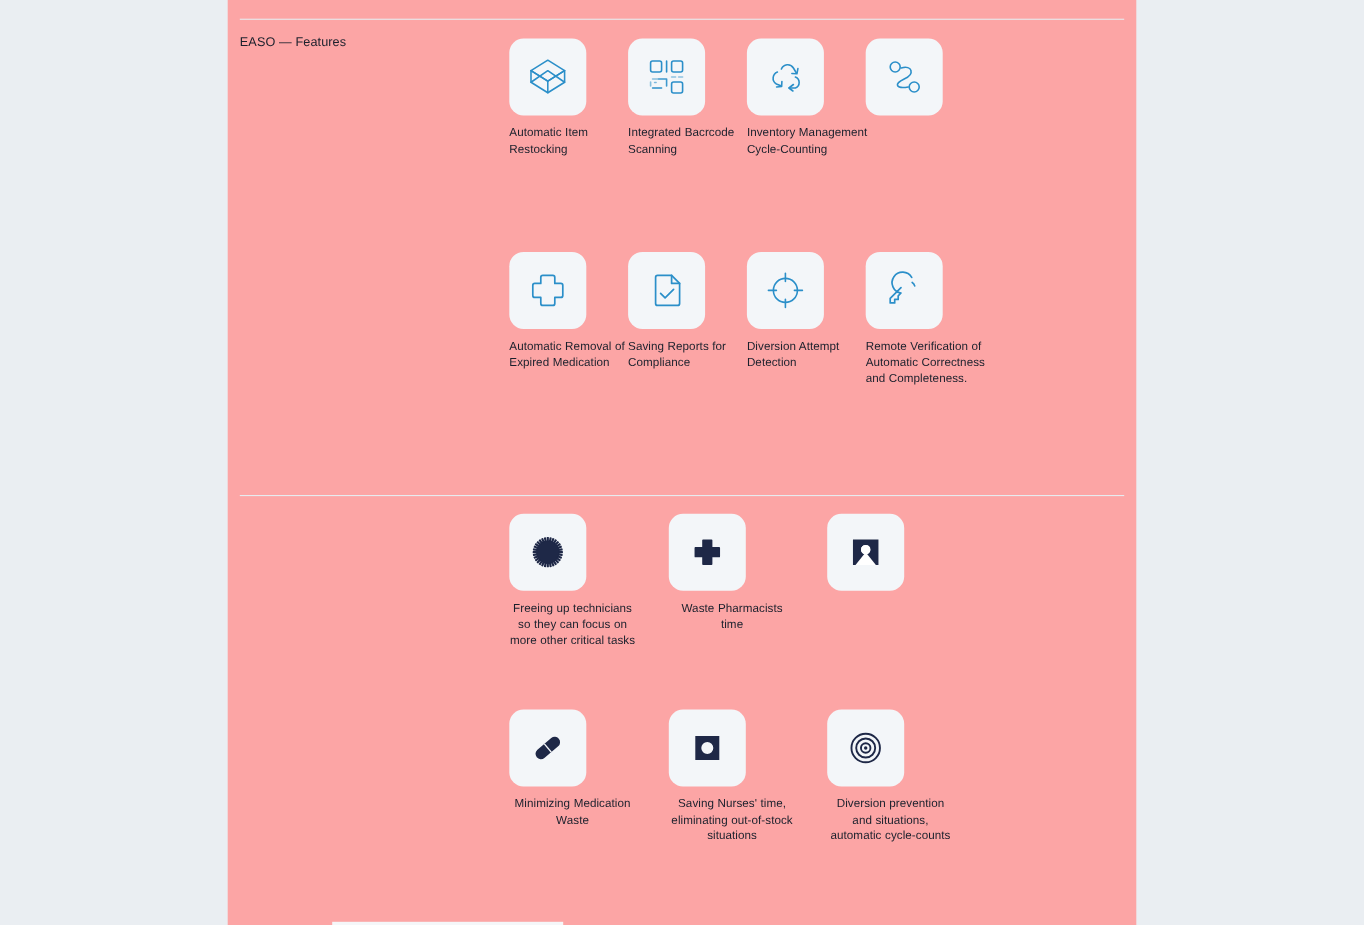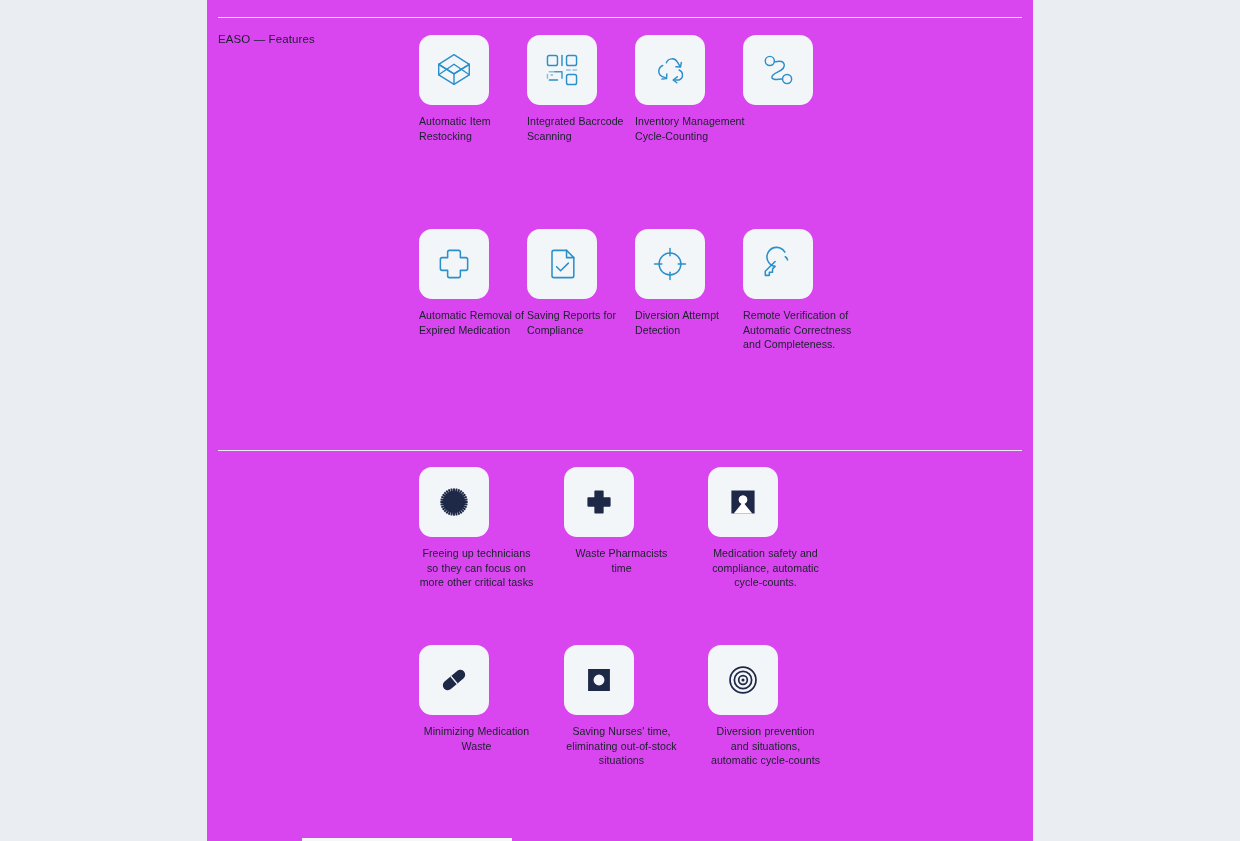--- a/index.html
+++ b/index.html
@@ -15,21 +15,21 @@
     font-family: "Liberation Sans", sans-serif;
     -webkit-font-smoothing: antialiased;
   }
 
   .page {
     position: absolute;
     left: 207px;
     top: 0;
     width: 826px;
     height: 841px;
-    background: #d946ef;
+    background: #fca5a5;
   }
 
   .divider {
     position: absolute;
     left: 11px;
     width: 804px;
     height: 1px;
     background: #e7ebef;
   }
   .divider.top { top: 17px; }
@@ -56,20 +56,21 @@
   .grid-dark {
     position: absolute;
     left: 212px;
     top: 467px;
     width: 620px;
   }
 
   .row {
     position: relative;
     height: 194px;
+    margin-left: 44px;
   }
   .row.dark-row { height: 178px; text-align: center; }
 
   .cell {
     position: absolute;
     top: 0;
     width: 112px;
   }
 
   .tile {
@@ -298,21 +299,20 @@
       </div>
 
       <div class="cell" style="left:289px;width:125px">
         <div class="tile dark-tile">
           <svg width="34" height="34" viewBox="0 0 44 44">
             <path fill="#1e2847" fill-rule="evenodd" d="M7 7 H37 V37 H7 Z M22 13.5 A5.5 5.5 0 0 0 22 24.5 A5.5 5.5 0 0 0 22 13.5 Z"></path>
             <path fill="#ffffff" d="M22 13.5 A5.5 5.5 0 1 1 21.99 13.5 Z"></path>
             <path fill="#ffffff" d="M22 22 L34 37 H10 Z"></path>
           </svg>
         </div>
-        <div class="caption wide">Medication safety and compliance, automatic cycle-counts.</div>
       </div>
 
     </div>
 
     <div class="row dark-row">
 
       <div class="cell" style="left:0px;width:125px">
         <div class="tile dark-tile">
           <svg width="36" height="36" viewBox="0 0 44 44">
             <g transform="rotate(-40 22 22)">

